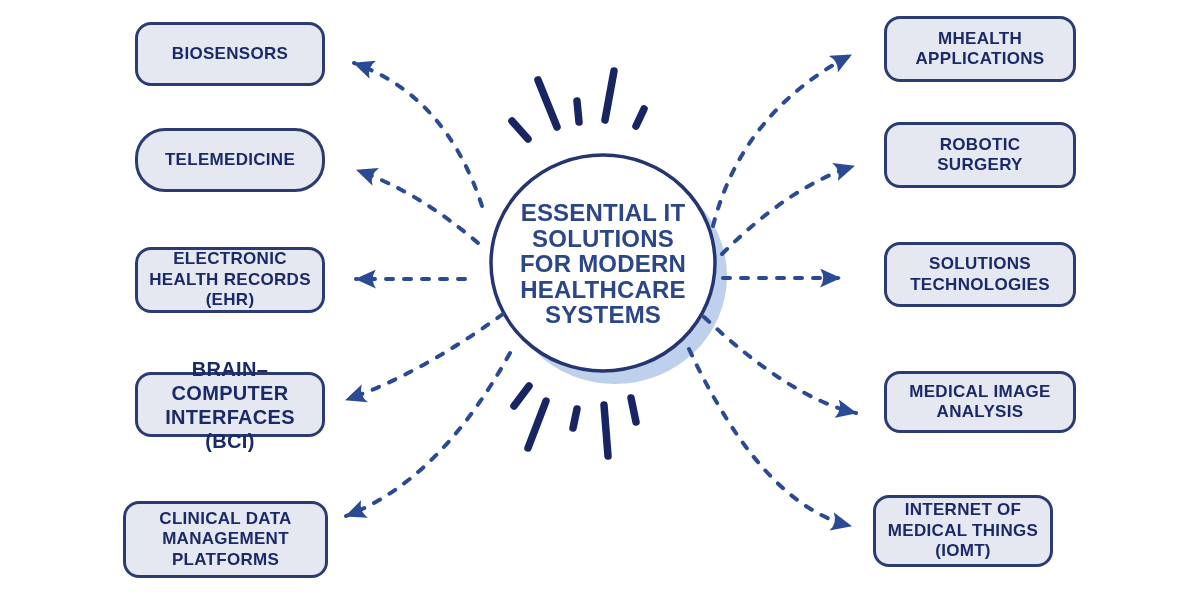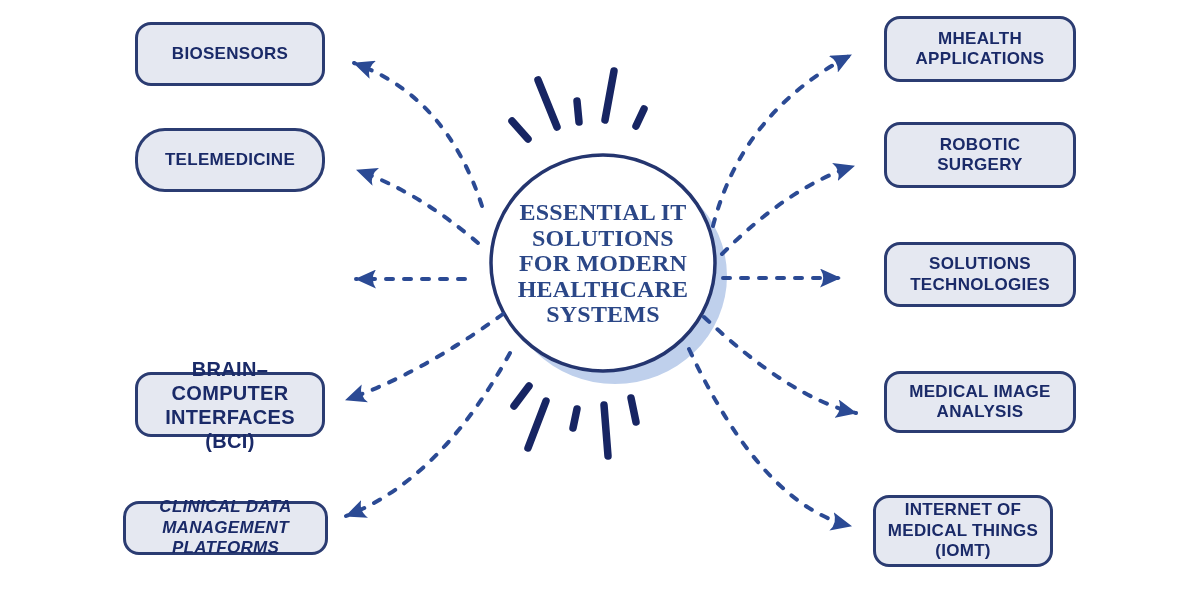--- a/index.html
+++ b/index.html
@@ -23,39 +23,38 @@
     line-height:1.2;
     letter-spacing:.3px;
     white-space:pre-line;
     padding:4px 8px;
   }
   
   .l1{left:135px;top:22px;width:190px;height:64px;}
   .l2{left:135px;top:128px;width:190px;height:64px;border-radius:30px;}
   .l3{left:135px;top:247px;width:190px;height:66px;}
   .l4{left:135px;top:372px;width:190px;height:65px;font-size:20px;}
-  .l5{left:123px;top:501px;width:205px;height:54px;font-style:italic;}
+  .l5{left:123px;top:501px;width:205px;height:77px;}
   
   .r1{left:884px;top:16px;width:192px;height:66px;}
   .r2{left:884px;top:122px;width:192px;height:66px;}
   .r3{left:884px;top:242px;width:192px;height:65px;}
   .r4{left:884px;top:371px;width:192px;height:62px;}
   .r5{left:873px;top:495px;width:180px;height:72px;}
 
   .center-title{
     position:absolute;left:495px;top:195px;width:216px;height:138px;
     display:flex;align-items:center;justify-content:center;
     text-align:center;
     color:#2b4787;
     font-weight:700;
     font-size:24px;
     line-height:1.06;
     letter-spacing:.2px;
     white-space:pre-line;
-    font-family:Liberation Serif, serif;
   }
 </style>
 </head>
 <body>
 
 <div class="canvas">
 
   <svg class="layer" viewBox="0 0 1200 600">
     <defs>
       <marker id="ah" viewBox="0 0 20 18" refX="19" refY="9" markerWidth="21" markerHeight="19" markerUnits="userSpaceOnUse" orient="auto">
@@ -99,20 +98,23 @@
   </svg>
 
   <div class="center-title">ESSENTIAL IT
 SOLUTIONS
 FOR MODERN
 HEALTHCARE
 SYSTEMS</div>
 
   <div class="node l1">BIOSENSORS</div>
   <div class="node l2">TELEMEDICINE</div>
+  <div class="node l3">ELECTRONIC
+HEALTH RECORDS
+(EHR)</div>
   <div class="node l4">BRAIN–COMPUTER
 INTERFACES (BCI)</div>
   <div class="node l5">CLINICAL DATA
 MANAGEMENT
 PLATFORMS</div>
 
   <div class="node r1">MHEALTH
 APPLICATIONS</div>
   <div class="node r2">ROBOTIC SURGERY</div>
   <div class="node r3">SOLUTIONS

